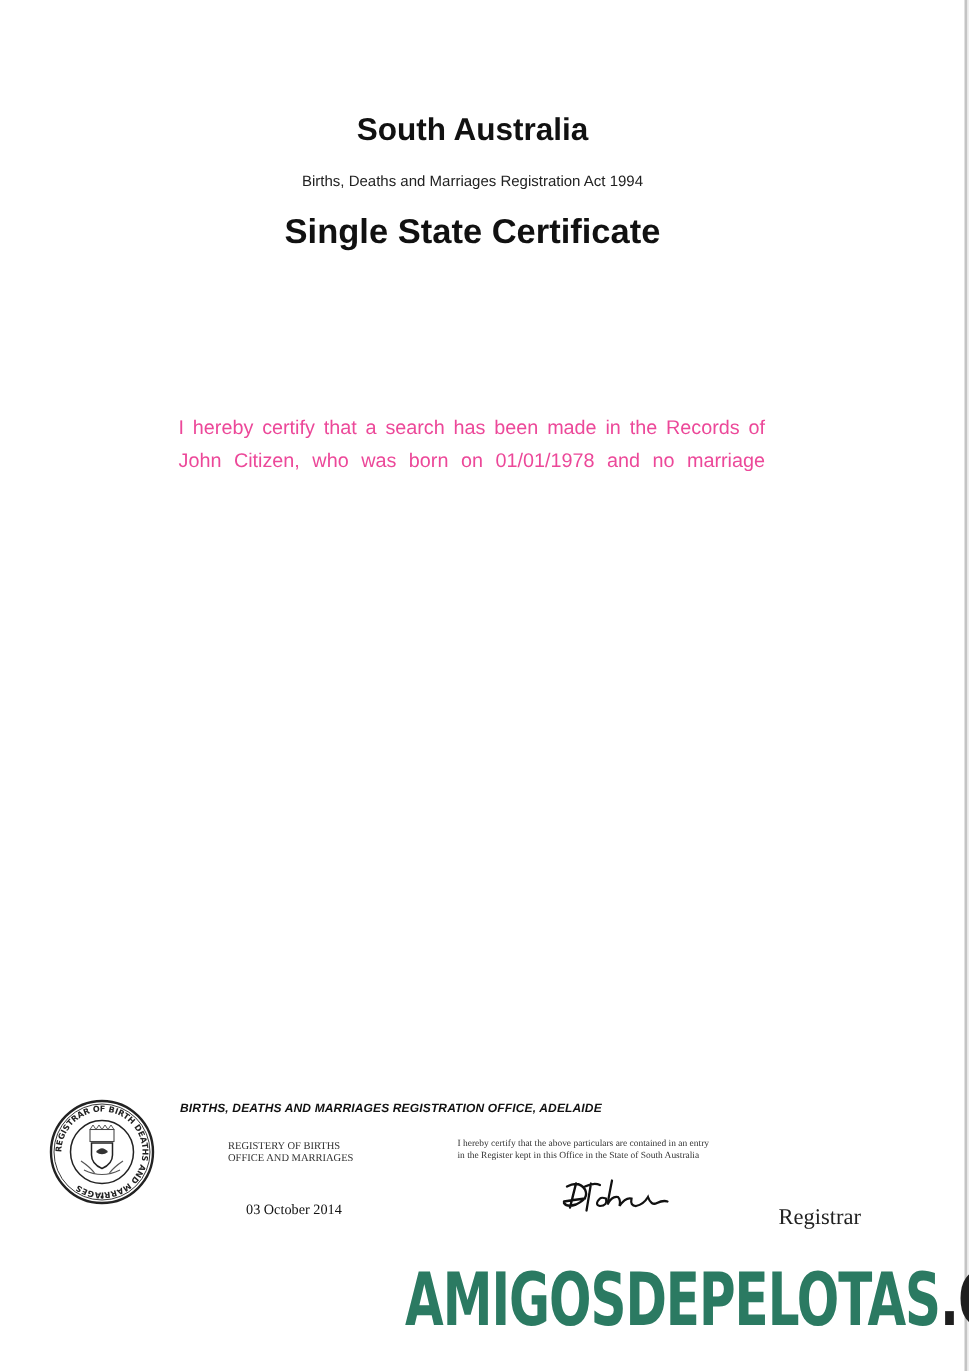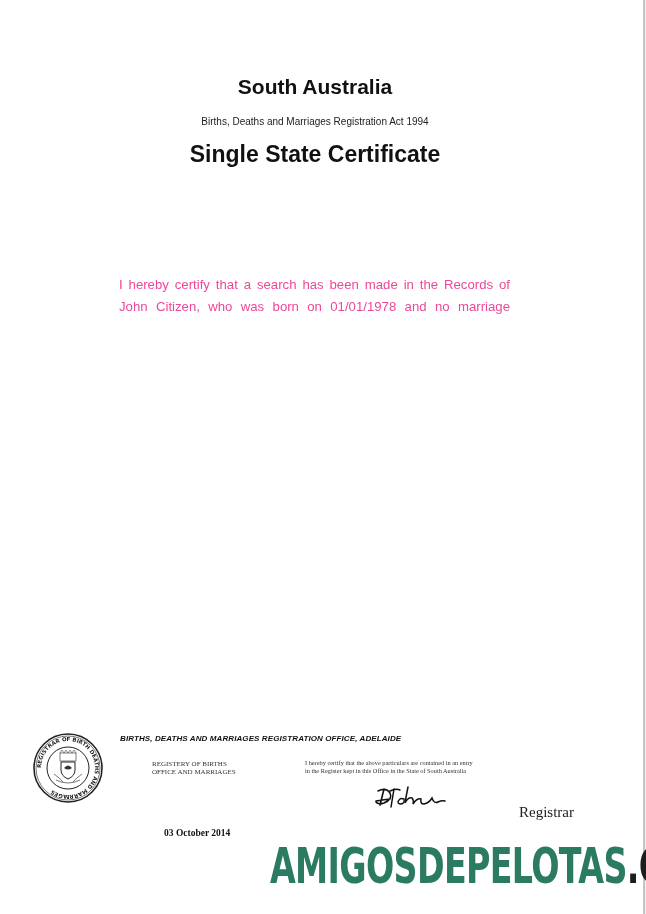--- a/index.html
+++ b/index.html
@@ -8,21 +8,21 @@
   .page-edge-right { position:absolute; left:645px; top:0; width:1px; height:914px; background:#efefef; }
   .center { position:absolute; left:0; width:630px; text-align:center; }
   .state { top:75px; font-size:21px; font-weight:bold; }
   .act { top:116px; font-size:10px; color:#222; }
   .title { top:141px; font-size:23px; font-weight:bold; }
   .body-text { position:absolute; left:119px; top:274px; width:391px; font-size:13.2px; line-height:22.3px; text-align:justify; text-align-last:justify; color:#ec4899; }
   .body-text span { display:block; }
   .seal { position:absolute; left:32px; top:732px; width:72px; height:72px; }
   .office { position:absolute; left:120px; top:734px; font-size:8px; font-weight:bold; letter-spacing:0.1px;font-style:italic; }
   .registry { position:absolute; left:120px; top:760px; font-family:Liberation Serif, serif; font-size:7px; line-height:8px; color:#333;margin-left:32px; }
-  .date { position:absolute; left:120px; top:828px; font-family:"Liberation Serif", serif; font-size:9.5px; font-weight:bold;padding-left:44px; }
+  .date { position:absolute; left:120px; top:802px; font-family:"Liberation Serif", serif; font-size:9.5px; font-weight:normal;padding-left:44px; }
   .certify { position:absolute; left:305px; top:759px; font-family:"Liberation Serif", serif; font-size:6.3px; line-height:8px; color:#333; }
   .signature { position:absolute; left:372px; top:783px; width:80px; height:26px; }
   .registrar { position:absolute; left:519px; top:804px; font-family:Liberation Serif, serif; font-size:15px; color:#222; }
   .watermark { position:absolute; left:270px; top:839px; font-family:"DejaVu Sans", sans-serif; font-size:49px; font-weight:bold; letter-spacing:-1px; line-height:56px; transform:scaleX(0.68); transform-origin:left top; white-space:nowrap; }
   .wm-green { color:#2b7a62; }
   .wm-dark { color:#1e1e1e; }
 </style>
 </head>
 <body>
 

